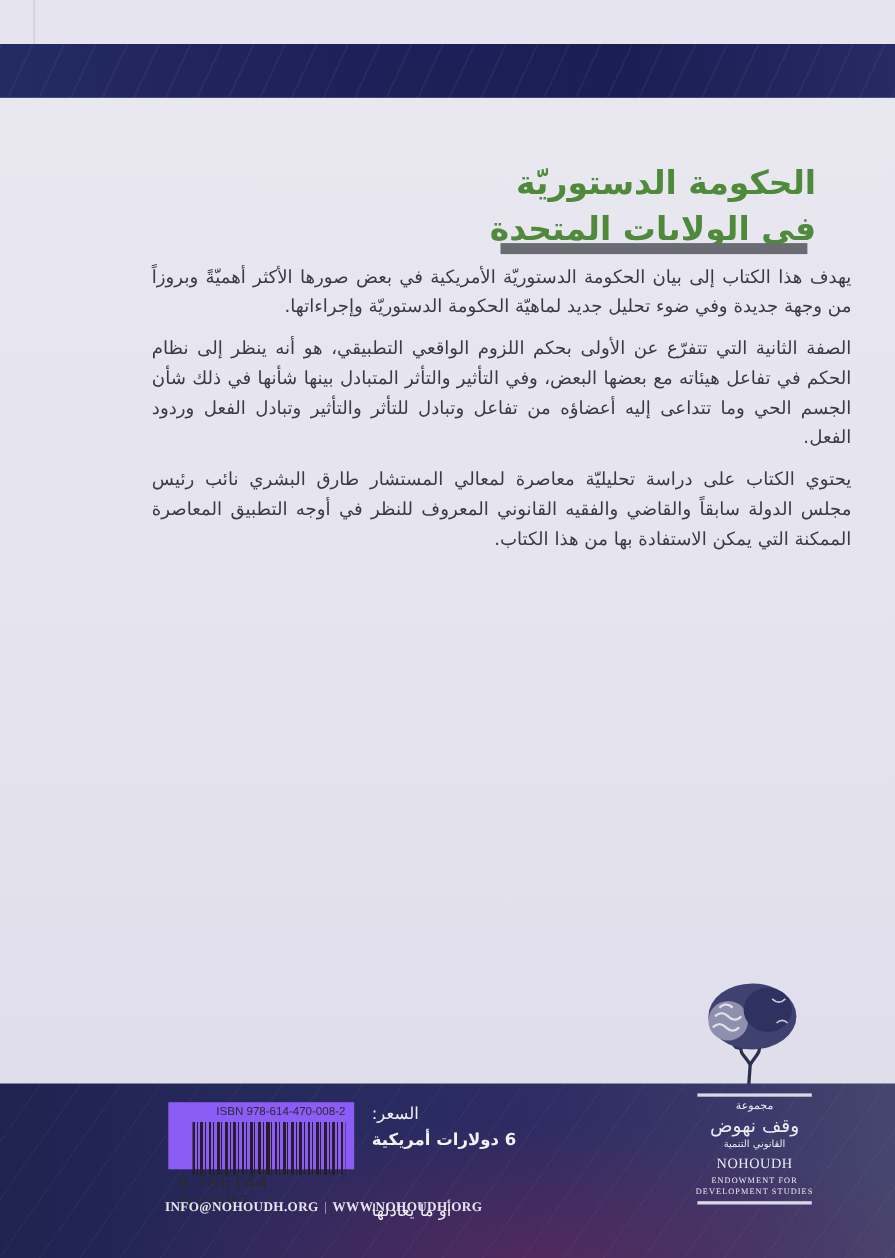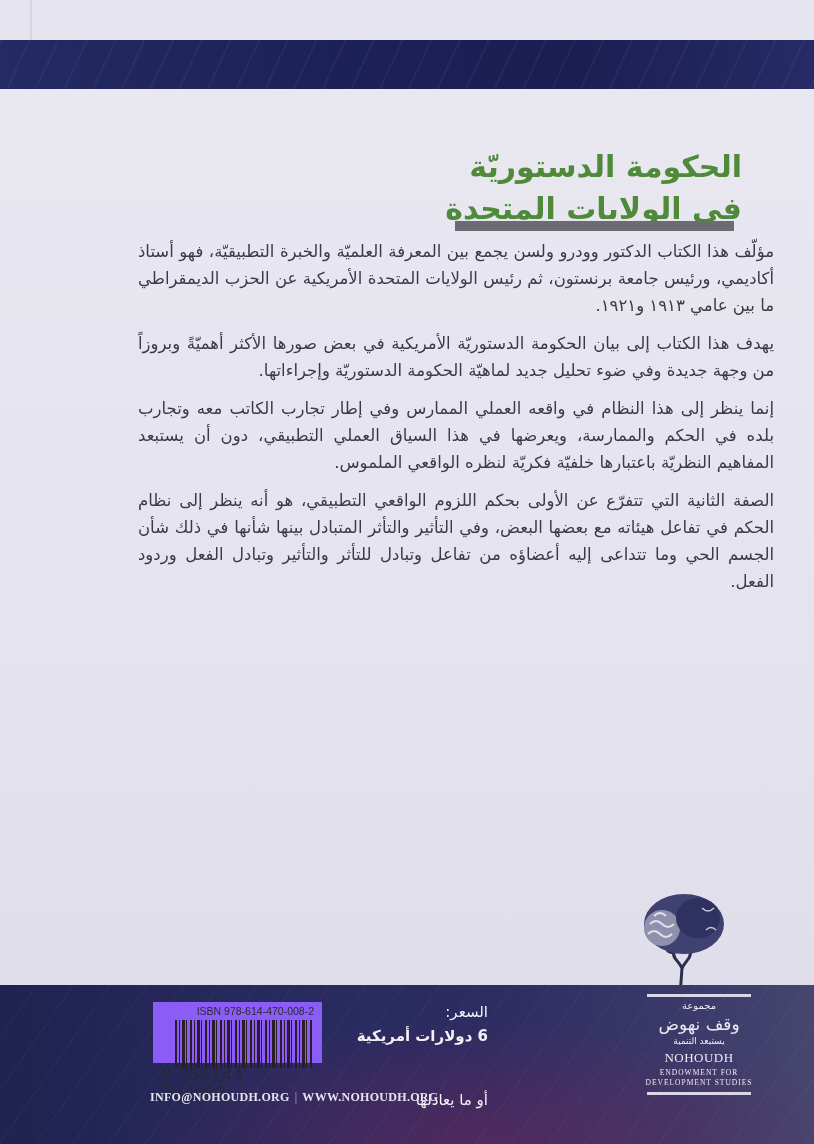--- a/index.html
+++ b/index.html
@@ -65,37 +65,37 @@
       background: repeating-linear-gradient(90deg,
         #2a1d2a 0 2px, transparent 2px 4px, #2a1d2a 4px 5px, transparent 5px 7px,
         #2a1d2a 7px 10px, transparent 10px 11px, #2a1d2a 11px 12px, transparent 12px 15px);
     }
     .barcode-digits {
       display: block; font-family: "Liberation Sans", sans-serif; font-size: 18px;
       color: #2a2a33; line-height: 18px; letter-spacing: 1px; margin-top: -2px;
     }
     .price-block {
       position: absolute; right: 326px; top: 1000px; width: 150px;
-      direction: rtl; text-align: right; color: #f2f1f6;
+      direction: rtl; text-align: left; color: #f2f1f6;
     }
     .price-label { display: block; font-size: 15px; line-height: 24px; }
     .price-value { display: block; font-size: 15px; line-height: 24px; font-weight: bold; }
     .price-alt { display: block; font-size: 15px; line-height: 24px; margin-top: 40px; }
     .contact-line {
       position: absolute; left: 150px; top: 1090px; width: 340px;
       font-family: "Liberation Serif", serif; color: #e6e5ee; font-size: 12px;
       letter-spacing: 0.3px; white-space: nowrap;
     }
     .contact-line .sep { margin: 0 5px; color: #b9b8c8; }
     .contact-line a { color: inherit; text-decoration: none; font-weight: bold; }
     .logo-tree {
       position: absolute; left: 628px; top: 888px; width: 100px; height: 108px;
     }
     .logo-block {
-      position: absolute; left: 645px; top: 994px; width: 108px;
+      position: absolute; left: 632px; top: 994px; width: 108px;
       color: #ecebf3; text-align: center;
     }
     .logo-rule { display: block; height: 3px; background: #d9d8e6; margin: 0 2px; }
     .logo-ar-top {
       display: block; direction: rtl; font-size: 10px; letter-spacing: 5px;
       line-height: 14px; margin-top: 2px;
     }
     .logo-ar-main { display: block; direction: rtl; font-size: 17px; line-height: 22px; }
     .logo-ar-sub { display: block; direction: rtl; font-size: 9px; line-height: 13px; letter-spacing: 1px; }
     .logo-en-main {
@@ -115,24 +115,23 @@
   <div class="top-band"></div>
   <div class="cover-body"></div>
 
   <div class="title-block">
     <span class="title-line">الحكومة الدستوريّة</span>
     <span class="title-line">في الولايات المتحدة</span>
   </div>
   <div class="title-rule"></div>
 
   <div class="text-col">
-    <p>مؤلّف هذا الكتاب الدكتور وودرو ولسن يجمع بين المعرفة العلميّة والخبرة التطبيقيّة، فهو أستاذ أكاديمي، ورئيس جامعة برنستون، ثم رئيس الولايات المتحدة الأمريكية عن الحزب الديمقراطي ما بين عامي ١٩١٣ و١٩٢١.</p>
     <p>يهدف هذا الكتاب إلى بيان الحكومة الدستوريّة الأمريكية في بعض صورها الأكثر أهميّةً وبروزاً من وجهة جديدة وفي ضوء تحليل جديد لماهيّة الحكومة الدستوريّة وإجراءاتها.</p>
-    <p>إنما ينظر إلى هذا النظام في واقعه العملي الممارس وفي إطار تجارب الكاتب معه وتجارب بلده في الحكم والممارسة، ويعرضها في هذا السياق العملي التطبيقي، دون أن يستبعد المفاهيم النظريّة باعتبارها خلفيّة فكريّة لنظره الواقعي الملموس.</p>
     <p>الصفة الثانية التي تتفرّع عن الأولى بحكم اللزوم الواقعي التطبيقي، هو أنه ينظر إلى نظام الحكم في تفاعل هيئاته مع بعضها البعض، وفي التأثير والتأثر المتبادل بينها شأنها في ذلك شأن الجسم الحي وما تتداعى إليه أعضاؤه من تفاعل وتبادل للتأثر والتأثير وتبادل الفعل وردود الفعل.</p>
+    <p>يحتوي الكتاب على دراسة تحليليّة معاصرة لمعالي المستشار طارق البشري نائب رئيس مجلس الدولة سابقاً والقاضي والفقيه القانوني المعروف للنظر في أوجه التطبيق المعاصرة الممكنة التي يمكن الاستفادة بها من هذا الكتاب.</p>
   </div>
 
   <div class="logo-tree">
     <svg width="100" height="108" viewBox="0 0 100 108">
       <path d="M52 108 L54 80 C50 72 44 70 46 64 C40 66 36 60 42 58" stroke="#2c2e4e" stroke-width="3" fill="none"></path>
       <path d="M54 80 C58 72 64 70 62 62" stroke="#2c2e4e" stroke-width="3" fill="none"></path>
       <ellipse cx="56" cy="36" rx="40" ry="30" fill="#3f4170"></ellipse>
       <ellipse cx="34" cy="40" rx="18" ry="18" fill="#8f90ad"></ellipse>
       <path d="M22 36 q6 -6 12 0 q6 6 12 0 M20 46 q6 -6 12 0 q6 6 12 0 M26 28 q6 -6 12 0" stroke="#e2e1ea" stroke-width="2" fill="none"></path>
       <ellipse cx="70" cy="30" rx="22" ry="20" fill="#2f3160"></ellipse>
@@ -155,19 +154,19 @@
   </div>
 
   <div class="contact-line">
     <a>INFO@NOHOUDH.ORG</a><span class="sep">|</span><a>WWW.NOHOUDH.ORG</a>
   </div>
 
   <div class="logo-block">
     <span class="logo-rule"></span>
     <span class="logo-ar-top">مجموعة</span>
     <span class="logo-ar-main">وقف نهوض</span>
-    <span class="logo-ar-sub">يستبعد التنمية</span>
+    <span class="logo-ar-sub">القانوني التنمية</span>
     <span class="logo-en-main">NOHOUDH</span>
     <span class="logo-en-sub">Endowment for</span>
     <span class="logo-en-sub">Development Studies</span>
     <span class="logo-rule" style="margin-top:4px"></span>
   </div>
 </div>
 
 </body></html>

